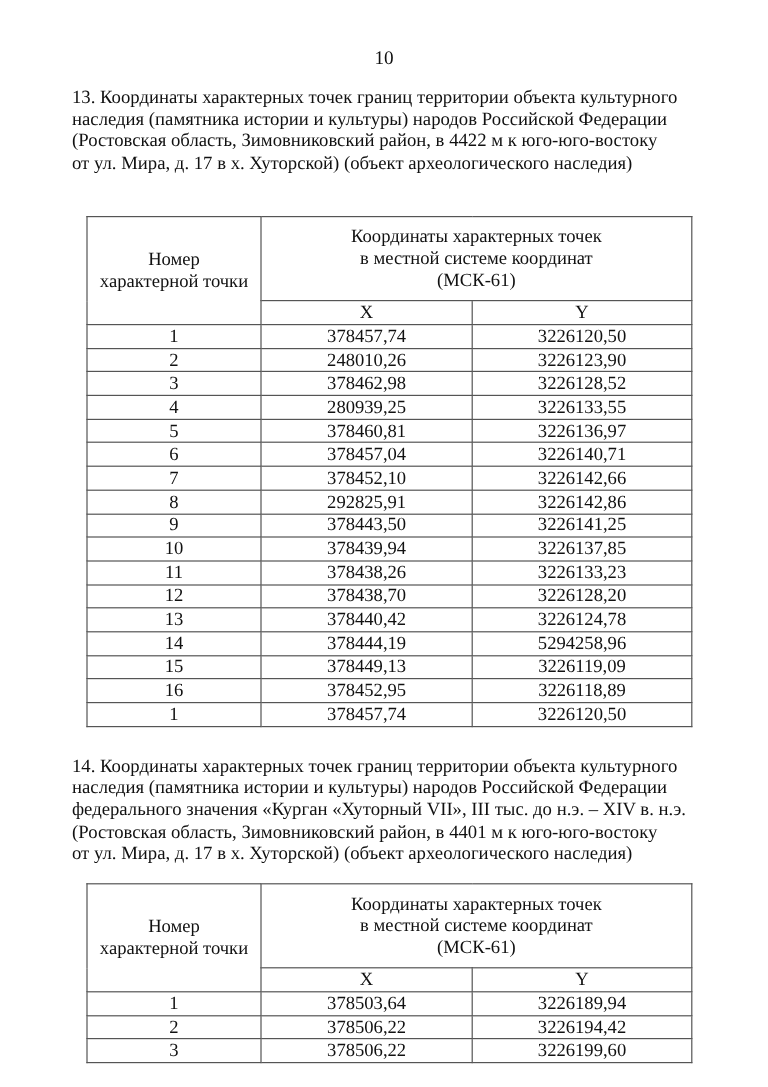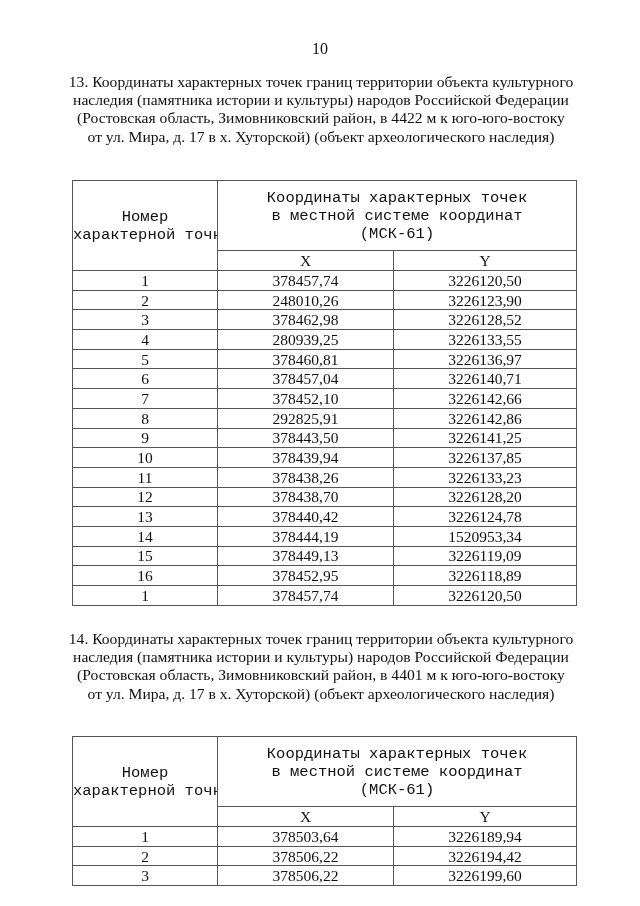--- a/index.html
+++ b/index.html
@@ -6,41 +6,41 @@
   body {
     width:640px; height:906px; position:relative; overflow:hidden;
     font-family:"Liberation Serif", "DejaVu Serif", serif;
     color:#111111;
   }
   .page-number {
     position:absolute; top:40px; left:0; width:640px; text-align:center;
     font-size:16px; line-height:18px;
   }
   .section-title {
-    position:absolute; left:60px; width:522px; text-align:center;
+    position:absolute; left:60px; width:522px; text-align:left;
     font-size:15.6px; line-height:18.2px;
   }
   .section-title span { display:block; white-space:nowrap; }
   #title1 { top:73px; }
   #title2 { top:630px; }
   table.coords {
     position:absolute; left:72px; width:504px;
     border-collapse:collapse; table-layout:fixed;
     font-size:15.5px;
   }
   table.coords td, table.coords th {
     border:1.3px solid #555; padding:0; text-align:center;
     font-weight:normal; vertical-align:middle; overflow:hidden; white-space:nowrap;
   }
   #table1 { top:180px; }
   #table2 { top:736px; }
   col.c1 { width:145px; }
   col.c2 { width:176px; }
   col.c3 { width:183px; }
-  .hdr-main { height:69px; line-height:18px;font-family:Liberation Mono, monospace; }
+  .hdr-main { height:69px; line-height:18px; }
   .hdr-main span { display:block; }
   .hdr-sub { height:19px; line-height:17px; }
   tr.data td { height:18.7px; line-height:17px; }
 </style>
 </head>
 <body>
 
 <div class="page-number">10</div>
 
 <div class="section-title" id="title1">
@@ -135,21 +135,21 @@
         <td>3226128,20</td>
       </tr>
       <tr class="data">
         <td>13</td>
         <td>378440,42</td>
         <td>3226124,78</td>
       </tr>
       <tr class="data">
         <td>14</td>
         <td>378444,19</td>
-        <td>1520953,34</td>
+        <td>5294258,96</td>
       </tr>
       <tr class="data">
         <td>15</td>
         <td>378449,13</td>
         <td>3226119,09</td>
       </tr>
       <tr class="data">
         <td>16</td>
         <td>378452,95</td>
         <td>3226118,89</td>
@@ -158,20 +158,21 @@
         <td>1</td>
         <td>378457,74</td>
         <td>3226120,50</td>
       </tr>
     </tbody>
 </table>
 
 <div class="section-title" id="title2">
   <span>14. Координаты характерных точек границ территории объекта культурного</span>
   <span>наследия (памятника истории и культуры) народов Российской Федерации</span>
+  <span>федерального значения «Курган «Хуторный VII», III тыс. до н.э. – XIV в. н.э.</span>
   <span>(Ростовская область, Зимовниковский район, в 4401 м к юго-юго-востоку</span>
   <span>от ул. Мира, д. 17 в х. Хуторской) (объект археологического наследия)</span>
 </div>
 
 <table class="coords" id="table2">
   <colgroup>
       <col class="c1">
       <col class="c2">
       <col class="c3">
     </colgroup>

